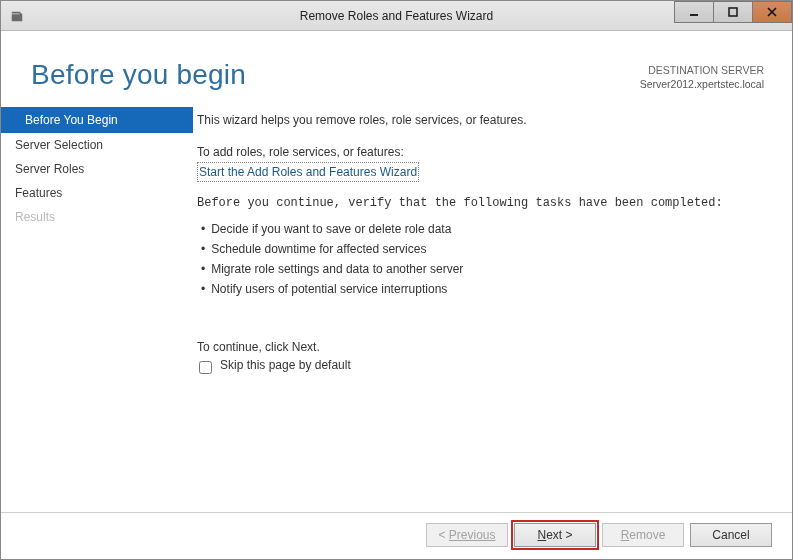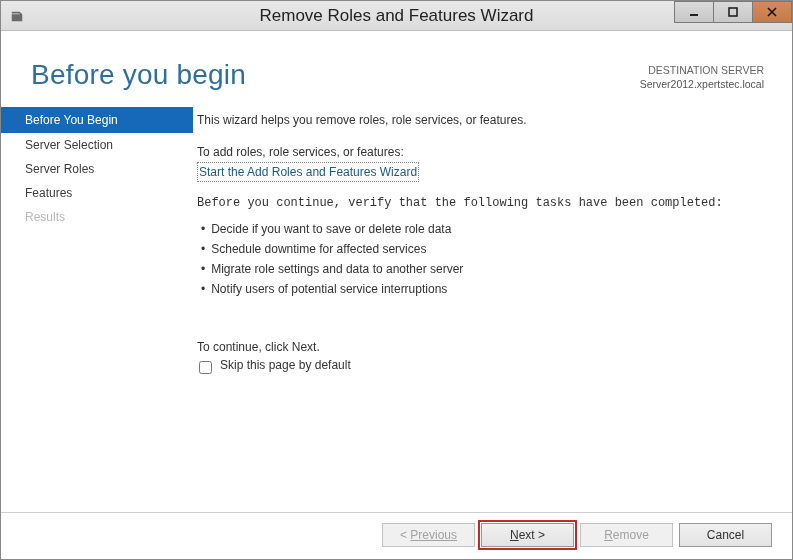--- a/index.html
+++ b/index.html
@@ -22,21 +22,21 @@
   .titlebar .app-icon {
     width: 16px; height: 16px;
     margin-left: 8px;
     display:flex;align-items:center;justify-content:center;
     color:#6a6a6a;
   }
   .titlebar .title {
     position:absolute;
     left:0; right:0;
     text-align:center;
-    font-size:17px;
+    font-size:12px;
     color:#222;
     pointer-events:none;
   }
   .window-buttons {
     position:absolute; right:0; top:0;
     display:flex;
     height:24px;
   }
   .win-btn {
     width:40px; height:22px;
@@ -78,21 +78,21 @@
     display:flex;
     flex:1;
     overflow:hidden;
   }
   .sidebar{
     width:192px;
     padding-top:6px;
   }
   .side-item{
     font-size:12px;
-    padding:5px 12px 5px 24px;
+    padding:5px 12px 5px 14px;
     color:#3c3c3c;
     cursor:pointer;
   }
   .side-item.selected{
     background:#1569b8;
     color:#fff;
     padding:6px 12px 6px 24px;
   }
   .side-item.disabled{color:#b9b9b9; cursor:default;}
   .content{
@@ -125,21 +125,21 @@
     border-top:1px solid #d0d0d0;
     padding:10px 20px 12px 0;
     display:flex;
     justify-content:flex-end;
     gap:6px;
   }
   .footer button{
     font-family:inherit;
     font-size:12px;
     padding:4px 0;
-    width:93px;
+    width:82px;
     height:24px;
     border:1px solid #999;
     background:linear-gradient(#f0f0f0,#e3e3e3);
     color:#333;
     cursor:pointer;
   }
   .footer button.disabled{
     color:#a2a2a2;
     border-color:#c3c3c3;
     background:#f0f0f0;

